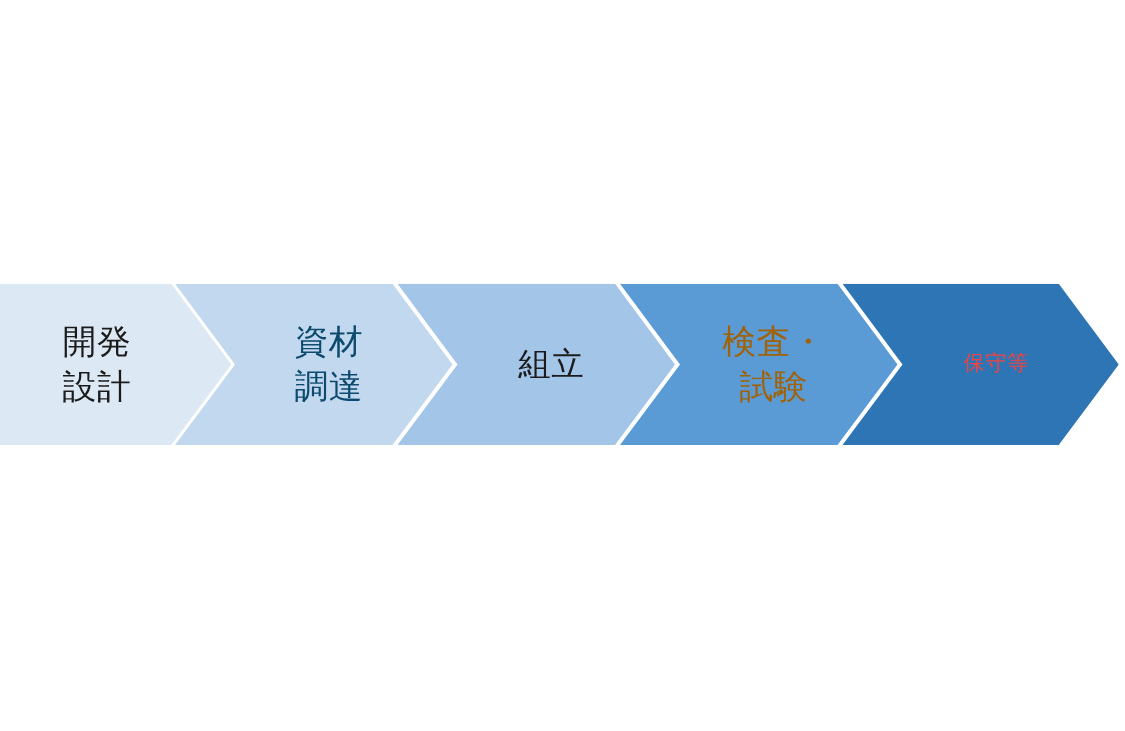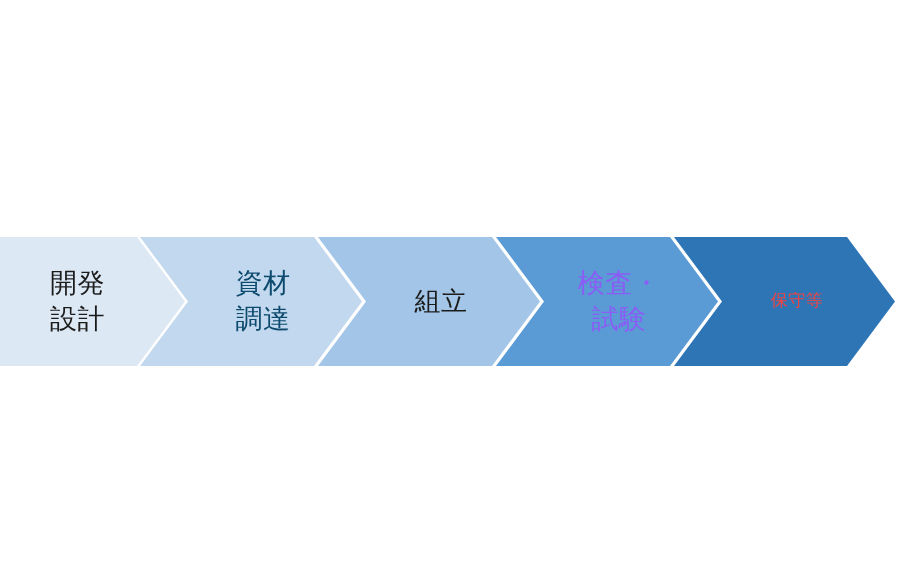--- a/index.html
+++ b/index.html
@@ -18,21 +18,21 @@
   #diagram-stage {
     position: absolute;
     left: 0;
     top: 0;
     width: 900px;
     height: 585px;
   }
   #chevron-flow {
     position: absolute;
     left: 0;
-    top: 237px;
+    top: 227px;
     width: 900px;
     height: 155px;
   }
   .chevron-step {
     position: absolute;
     top: 0;
     height: 129px;
   }
   .chevron-shape {
     position: absolute;
@@ -99,21 +99,21 @@
       </svg>
       <div class="chevron-label label-dark" style="left: 48px; width: 150px; font-size: 26px; color: rgb(27, 27, 27);">
         <span class="lbl-line">組立</span>
       </div>
     </div>
 
     <div class="chevron-step" style="left:496px; width:222px;">
       <svg class="chevron-shape" viewBox="0 0 222 129" preserveAspectRatio="none">
         <polygon points="0,0 174,0 222,64.5 174,129 0,129 48,64.5" fill="#5b9bd5"></polygon>
       </svg>
-      <div class="chevron-label label-light" style="left: 48px; width: 150px; font-size: 27px; color: #8b5cf6;">
+      <div class="chevron-label label-light" style="left: 48px; width: 150px; font-size: 27px; color: #a16207;">
         <span class="lbl-line">検査・</span>
         <span class="lbl-line">試験</span>
       </div>
     </div>
 
     <div class="chevron-step" style="left:674px; width:221px;">
       <svg class="chevron-shape" viewBox="0 0 221 129" preserveAspectRatio="none">
         <polygon points="0,0 173,0 221,64.5 173,129 0,129 48,64.5" fill="#2e75b6"></polygon>
       </svg>
       <div class="chevron-label label-light" style="left: 48px; width: 150px; font-size: 17px; color: #ef4444;">

